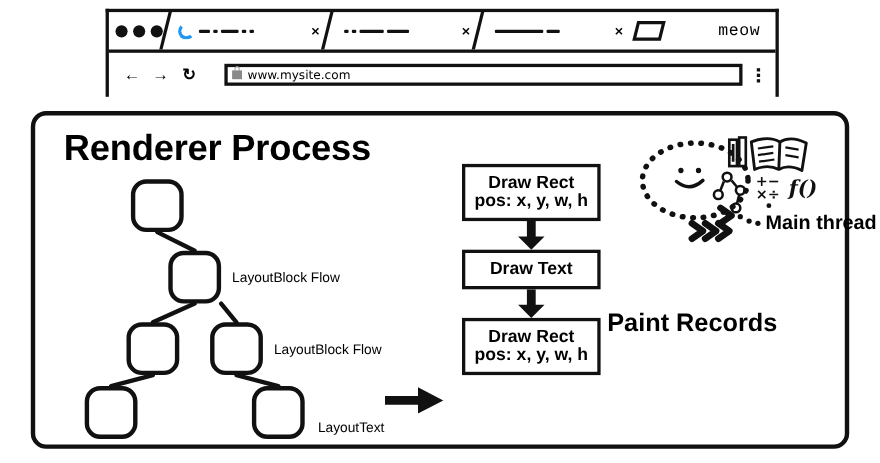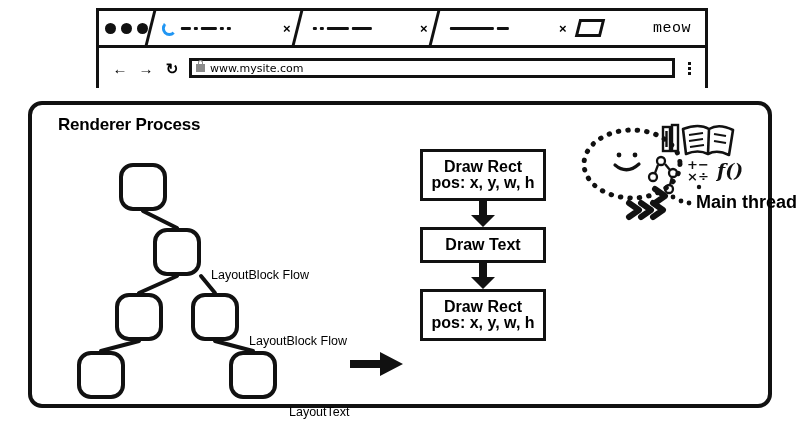--- a/index.html
+++ b/index.html
@@ -122,21 +122,21 @@
     line-height: 1;
   }
   #url-bar {
     flex: 1;
     height: 20px;
     border: 3px solid #111;
     box-sizing: border-box;
     display: flex;
     align-items: center;
     padding: 0 4px;
-    margin: 0 6px 0 4px;
+    margin: 0 6px 0 19px;
   }
   #lock-icon {
     width: 9px;
     height: 8px;
     background: #8a8a8a;
     position: relative;
     margin-right: 5px;
     flex: none;
   }
   #lock-icon::before {
@@ -172,21 +172,21 @@
     height: 307px;
     border: 4px solid #111;
     border-radius: 14px;
     box-sizing: border-box;
     background: #fff;
   }
   #renderer-title {
     position: absolute;
     left: 26px;
     top: 10px;
-    font-size: 17px;
+    font-size: 33px;
     font-weight: bold;
     letter-spacing: -0.2px;
   }
 
   
   #layout-tree {
     position: absolute;
     left: 45px;
     top: 58px;
     width: 290px;
@@ -199,21 +199,20 @@
     height: 48px;
     border: 4px solid #111;
     border-radius: 14px;
     box-sizing: border-box;
     background: #fff;
   }
   .tree-label {
     position: absolute;
     font-size: 12.5px;
     white-space: nowrap;
-    margin-top: 23px;
   }
 
   
   #flow-arrow {
     position: absolute;
     left: 318px;
     top: 246px;
     width: 54px;
     height: 26px;
   }
@@ -386,20 +385,21 @@
     <svg class="down-arrow" viewBox="0 0 126 26">
       <path d="M59 0 H67 V14 H75 L63 26 L51 14 H59 Z" fill="#111"></path>
     </svg>
 
     <div class="paint-box">
       <div class="pline">Draw Rect</div>
       <div class="pline">pos: x, y, w, h</div>
     </div>
   </div>
 
+  <div id="paint-records-label">Paint Records</div>
 
   <div id="main-thread-illustration">
     <svg width="190" height="108" viewBox="0 0 190 108">
 
       <g fill="#111">
         <ellipse cx="55" cy="47" rx="48" ry="34" fill="none" stroke="#111" stroke-width="5" stroke-linecap="round" stroke-dasharray="0.5 9"></ellipse>
       </g>
 
       <g fill="#111">
         <circle cx="42" cy="38" r="2.4"></circle>

